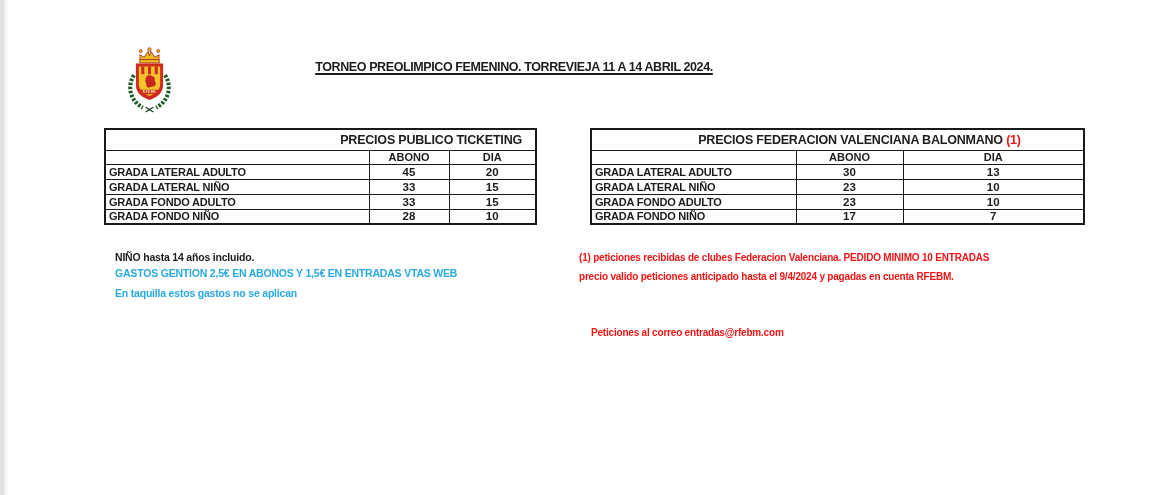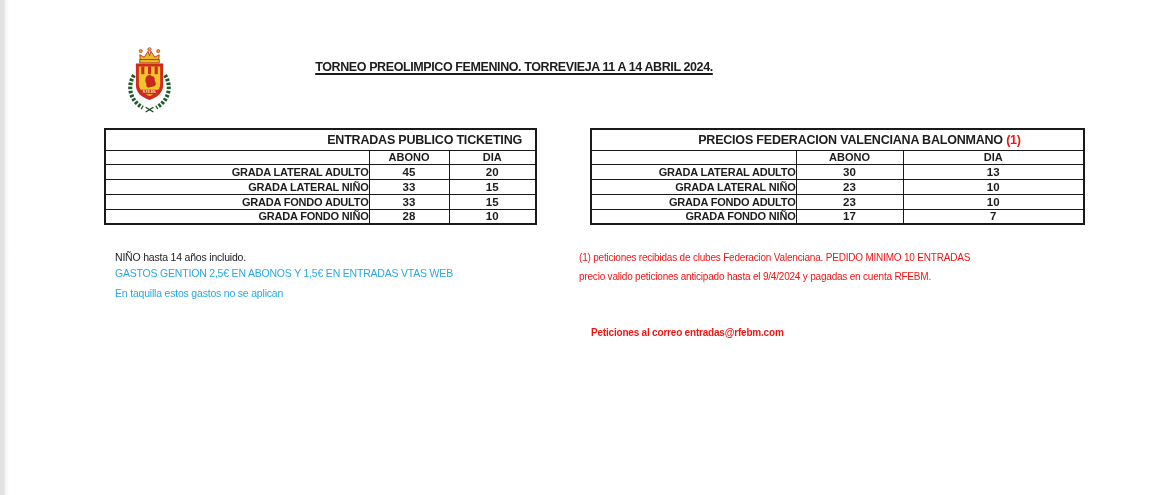--- a/index.html
+++ b/index.html
@@ -31,27 +31,27 @@
   table.t1{left:104px;width:431px;}
   table.t2{left:590px;width:493px;}
   .price-table td{border:1.5px solid var(--border);padding:0;vertical-align:middle;
     overflow:hidden;white-space:nowrap;}
   .price-table .tbl-title{height:21px;font-weight:bold;font-size:12.5px;letter-spacing:-0.2px;}
   .t1 .tbl-title{text-align:right;padding-right:13px;}
   .t2 .tbl-title{text-align:center;}
   .t2 .tbl-title .shift{position:relative;left:22px;}
   .price-table .head-row td{height:14px;}
   .price-table .data-row td{height:15px;}
-  .price-table .lbl{text-align:right;padding-left:3px;font-weight:bold;font-size:11px;letter-spacing:-0.2px;}
+  .price-table .lbl{text-align:left;padding-left:3px;font-weight:bold;font-size:11px;letter-spacing:-0.2px;}
   .price-table .head{text-align:center;font-weight:bold;font-size:11px;}
   .price-table .val{text-align:center;font-weight:bold;font-size:11.5px;}
   .suffix-red{color:var(--red);}
 
   
-  .note{font-weight:normal;white-space:nowrap;line-height:13px;padding-left:8px;}
+  .note{font-weight:bold;white-space:nowrap;line-height:13px;padding-left:8px;}
   .notes-left{position:absolute;left:107px;top:251px;font-size:10.5px;letter-spacing:-0.2px;}
   .notes-left .n1{margin-bottom:3px;}
   .notes-left .n2{margin-bottom:7px;}
   .notes-right{position:absolute;left:571px;top:251px;font-size:10px;letter-spacing:-0.2px;}
   .notes-right .n1{margin-bottom:6px;}
   .notes-right .n2{margin-bottom:7px;}
   .c-black{color:var(--ink);}
   .c-blue{color:var(--blue);}
   .c-red{color:var(--red);}
 
@@ -103,21 +103,21 @@
 
   <table class="price-table t1">
     <colgroup>
         <col style="width:264px">
         <col style="width:80px">
         <col style="width:87px">
       </colgroup>
     <tbody>
       <tr>
         <td class="tbl-title" colspan="3">
-          <span>ENTRADAS PUBLICO TICKETING</span>
+          <span>PRECIOS PUBLICO TICKETING</span>
         </td>
       </tr>
       <tr class="head-row">
         <td class="lbl"></td>
         <td class="head">ABONO</td>
         <td class="head">DIA</td>
       </tr>
       <tr class="data-row">
         <td class="lbl">GRADA LATERAL ADULTO</td>
         <td class="val">45</td>

